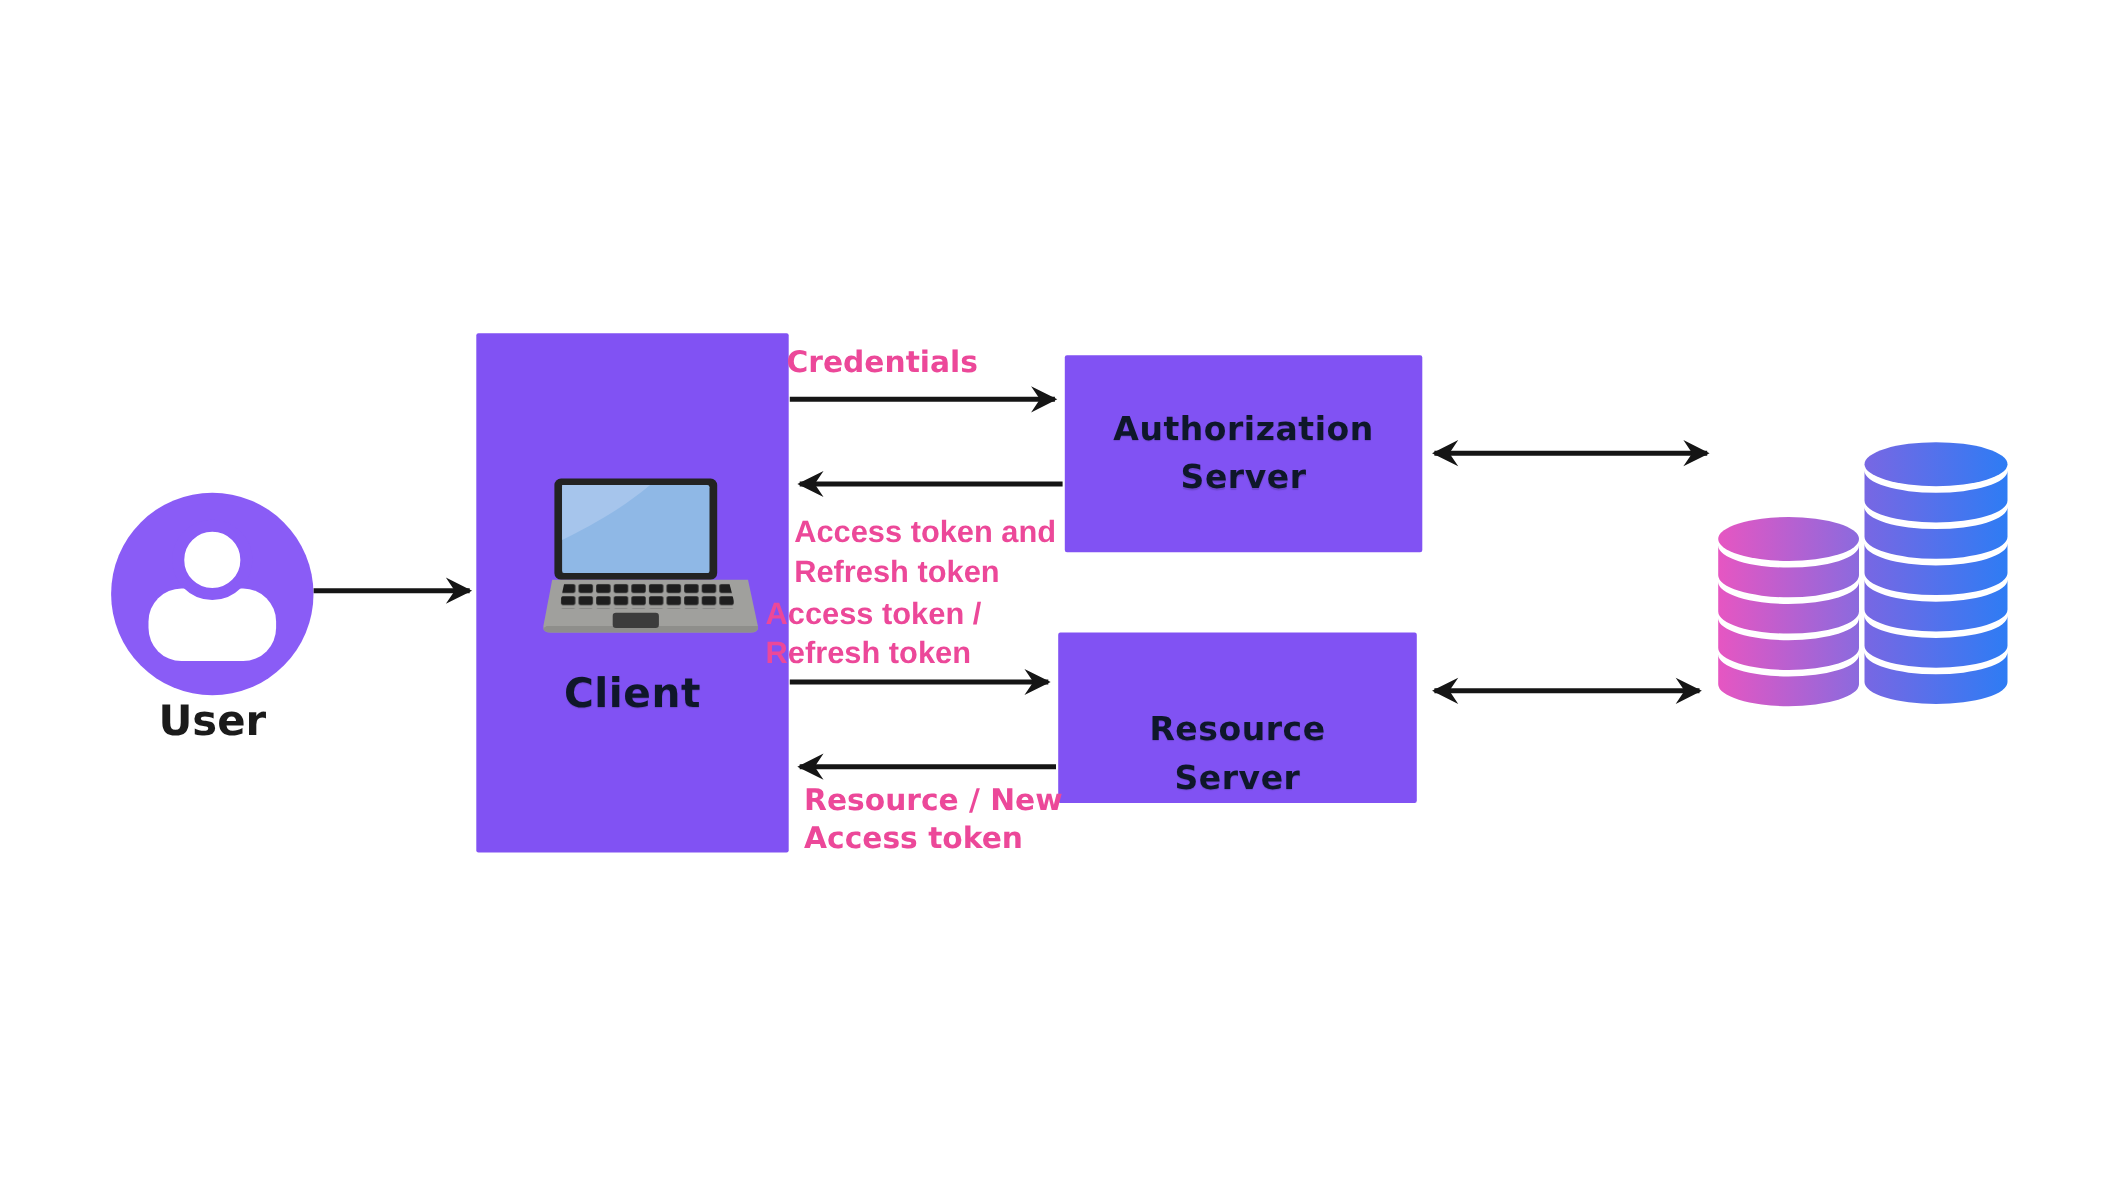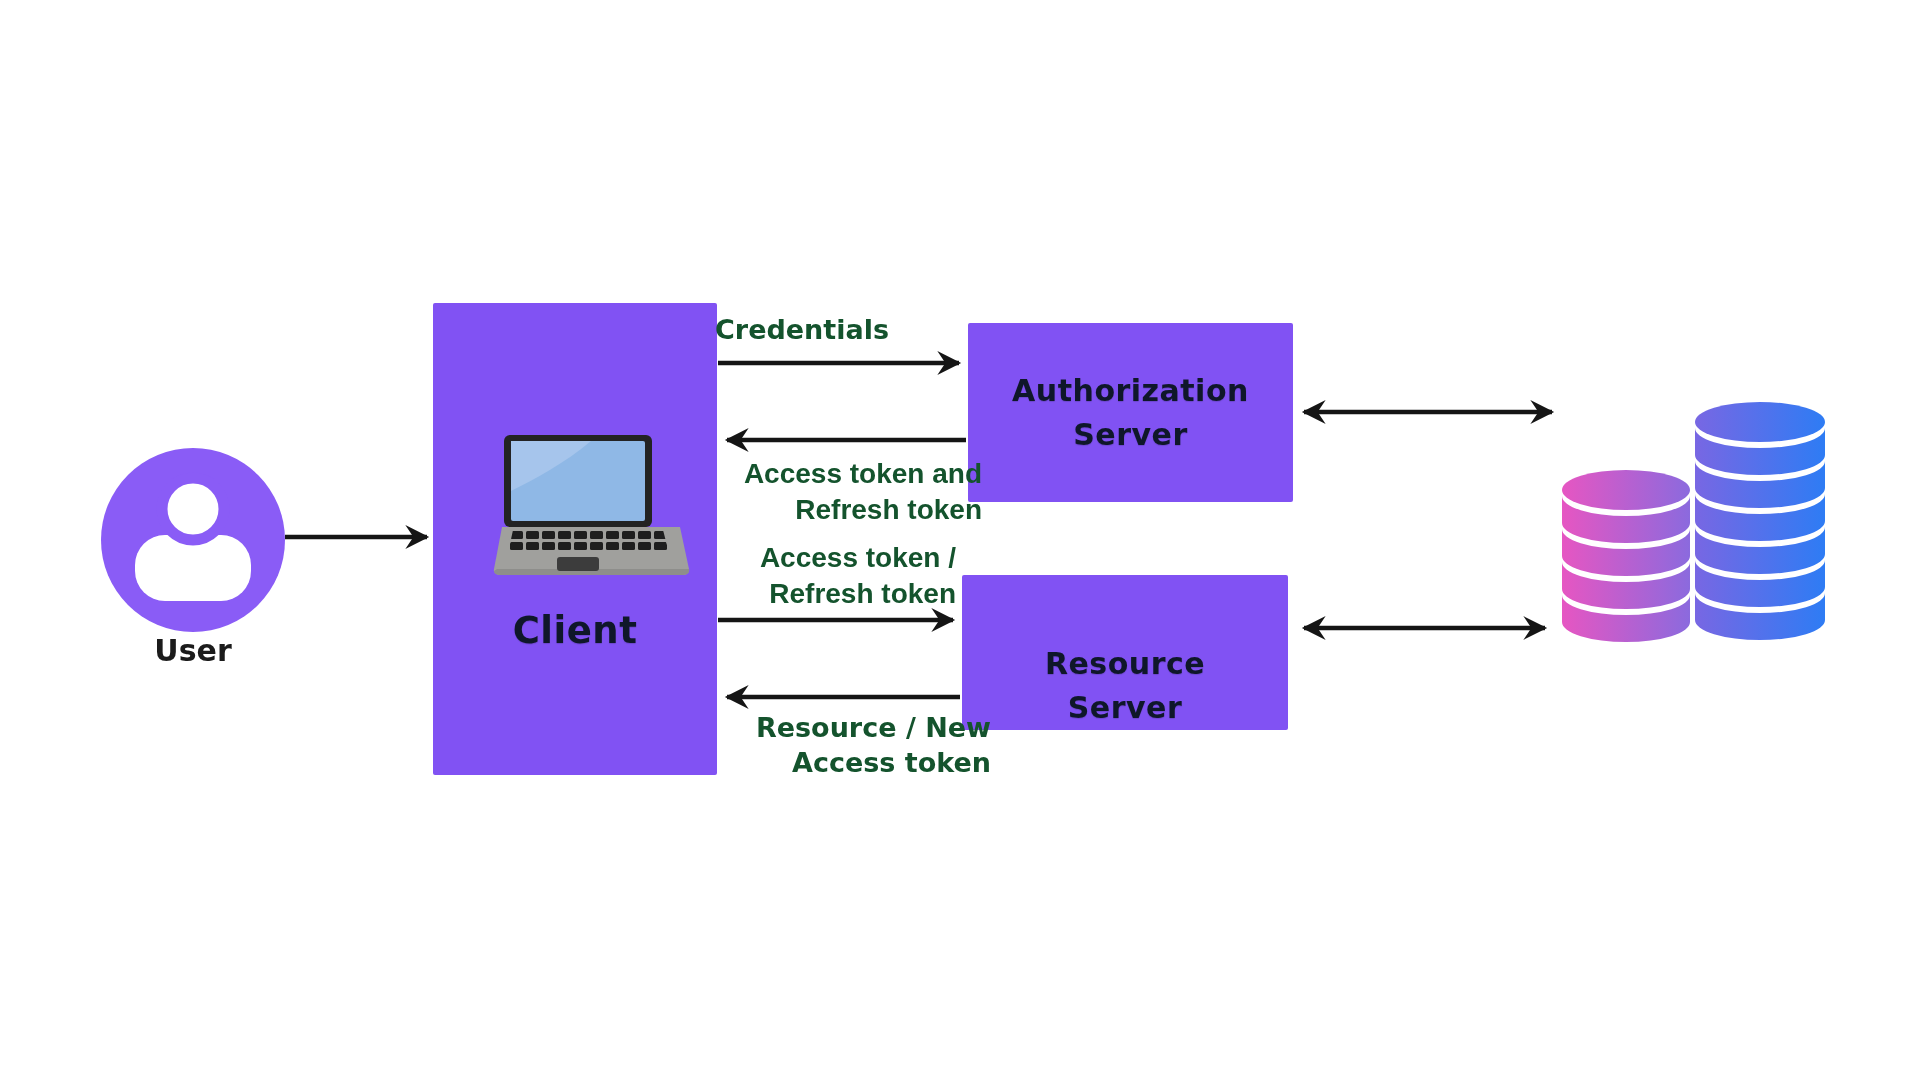--- a/index.html
+++ b/index.html
@@ -46,36 +46,36 @@
   .laptop { position: absolute; left: 60px; top: 128px; }
 
   
   .user-node { position: absolute; left: 93px; top: 440px; width: 200px; }
   .user-label {
     position: absolute;
     left: 0; top: 193px; width: 200px;
     text-align: center;
     color: #1b1b1b;
     font-weight: bold;
-    font-size: 30px;
+    font-size: 38px;
   }
 
   
   .edge-label {
     position: absolute;
-    color: #14532d;
+    color: #ec4899;
     font-weight: bold;
-    text-align: right;
+    text-align: left;
     white-space: nowrap;
   }
   .comic-label { font-family: "DejaVu Sans", sans-serif; font-size: 27px; line-height: 35px; }
   .sans-label  { font-family: "Liberation Sans", sans-serif; font-size: 28px; line-height: 36px; }
 
   .credentials-label  { left: 715px; top: 312px; width: 170px; }
-  .access-and-label   { left: 722px; top: 456px; width: 260px; }
+  .access-and-label   { left: 722px; top: 466px; width: 260px; }
   .access-slash-label { left: 696px; top: 540px; width: 260px; }
   .resource-new-label { left: 731px; top: 710px; width: 260px; }
 
   .db-stacks { position: absolute; left: 1555px; top: 395px; }
 </style>
 </head>
 <body>
 
 <div class="canvas">
 

